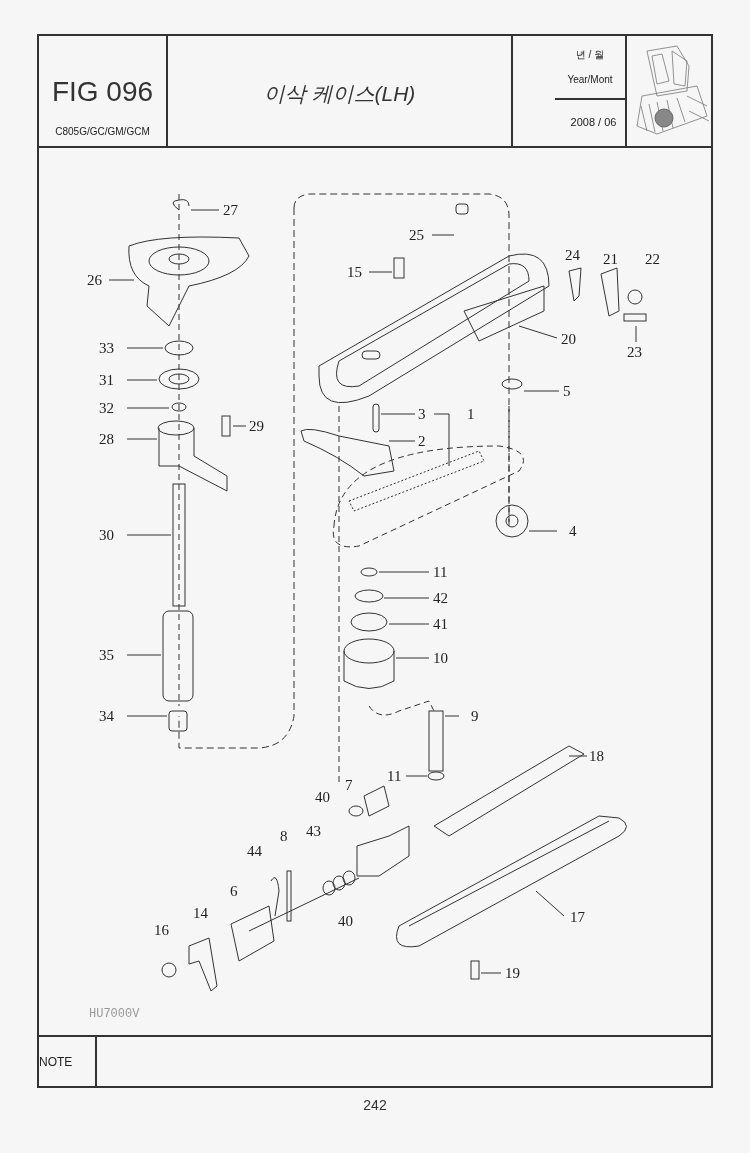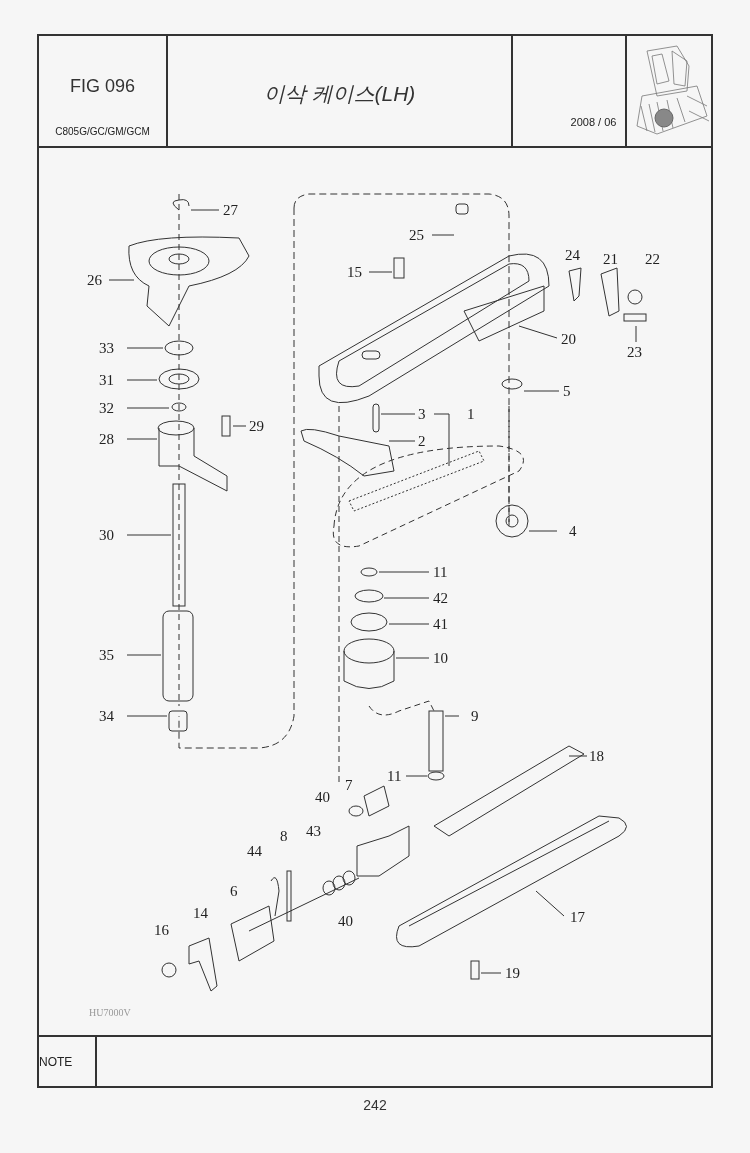--- a/index.html
+++ b/index.html
@@ -1,52 +1,56 @@
 <!DOCTYPE html>
 <html><head>
 <meta charset="utf-8">
 <style>
   html,body{margin:0;padding:0;background:#f6f6f6;}
   body{width:750px;height:1153px;position:relative;overflow:hidden;font-family:"Liberation Sans",sans-serif;color:#222;}
   .frame{position:absolute;left:37px;top:34px;width:676px;height:1054px;border:2px solid #333;box-sizing:border-box;}
   .hdr{position:absolute;left:0;top:0;width:672px;height:110px;border-bottom:2px solid #333;}
   .cell{position:absolute;top:0;height:110px;border-right:2px solid #333;box-sizing:border-box;}
   .fig{left:0;width:129px;}
-  .fig .num{position:absolute;left:0;right:0;top:40px;text-align:center;font-size:18px;color:#333;}
+  .fig .num{position:absolute;left:0;right:0;top:40px;text-align:center;font-size:28px;color:#333;}
   .fig .model{position:absolute;left:0;right:0;top:90px;text-align:center;font-size:10px;}
   .title{left:129px;width:345px;font-style:italic;}
   .title span{position:absolute;left:0;right:0;top:44px;text-align:center;font-size:21px;color:#333;}
   .page{left:474px;width:42px;}
   .page span{position:absolute;left:0;right:0;top:50px;text-align:center;font-size:12px;}
   .ym{left:516px;width:72px;}
   .ym .top{position:absolute;left:0;right:0;top:0;height:62px;border-bottom:2px solid #333;}
   .ym .ko{position:absolute;left:0;right:0;top:12px;text-align:center;font-size:10px;}
   .ym .en{position:absolute;left:0;right:0;top:38px;text-align:center;font-size:10px;}
   .ym .date{position:absolute;left:0;right:0;top:80px;text-align:center;font-size:11px;margin-left:7px;}
   .thumb{left:588px;width:84px;border-right:none;}
   .diagram{position:absolute;left:0;top:110px;width:672px;height:890px;}
   .note{position:absolute;left:0;top:999px;width:672px;height:51px;border-top:2px solid #333;}
   .note .lbl{position:absolute;left:0;top:0;width:58px;height:51px;border-right:2px solid #333;box-sizing:border-box;font-size:12px;line-height:51px;}
   .pgnum{position:absolute;left:0;width:750px;top:1097px;text-align:center;font-size:14px;color:#333;}
-  .code{position:absolute;left:50px;top:861px;font-size:10px;color:#999;font-family:Liberation Serif, serif;}
+  .code{position:absolute;left:50px;top:861px;font-size:12px;color:#999;font-family:Liberation Mono, monospace;}
   svg text{font-family:"Liberation Serif",serif;font-size:15px;fill:#222;}
 </style>
 </head>
 <body>
 
 <div class="frame">
   <div class="hdr">
     <div class="cell fig">
       <div class="num">FIG 096</div>
       <div class="model">C805G/GC/GM/GCM</div>
     </div>
     <div class="cell title">
       <span>이삭 케이스(LH)</span>
     </div>
     <div class="cell ym">
+      <div class="top">
+        <div class="ko">년 / 월</div>
+        <div class="en">Year/Mont</div>
+      </div>
       <div class="date">2008 / 06</div>
     </div>
     <div class="cell thumb">
       <svg width="84" height="108" viewBox="0 0 84 108">
         <g fill="none" stroke="#777" stroke-width="0.8">
           <path d="M20 15 L50 10 L62 30 L60 55 L30 60 Z"></path>
           <path d="M25 20 L35 18 L42 45 L30 48 Z"></path>
           <path d="M45 15 L60 25 L58 50 L47 48 Z"></path>
           <path d="M15 60 L70 50 L80 80 L30 98 L10 90 Z"></path>
           <path d="M14 70 L20 95 M22 68 L28 96 M30 66 L36 95 M40 64 L46 92 M50 62 L58 86"></path>

